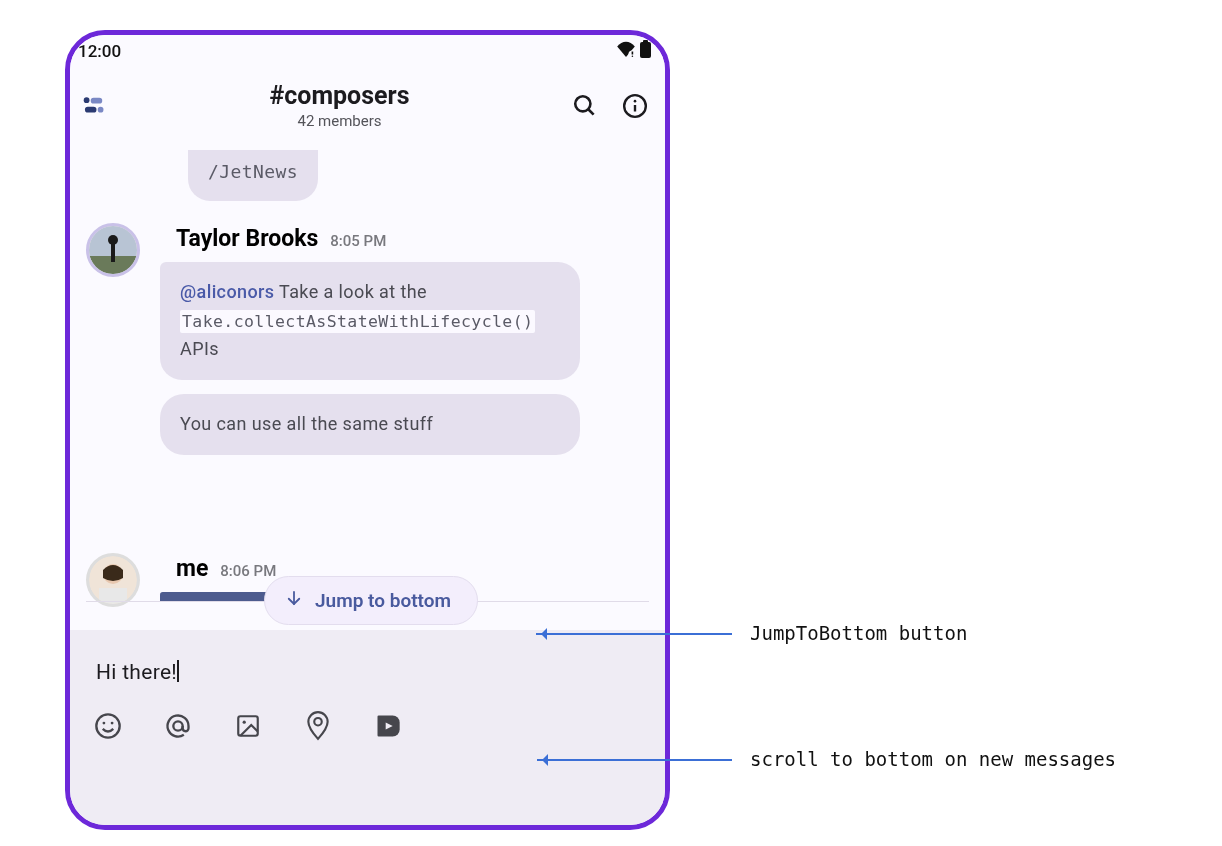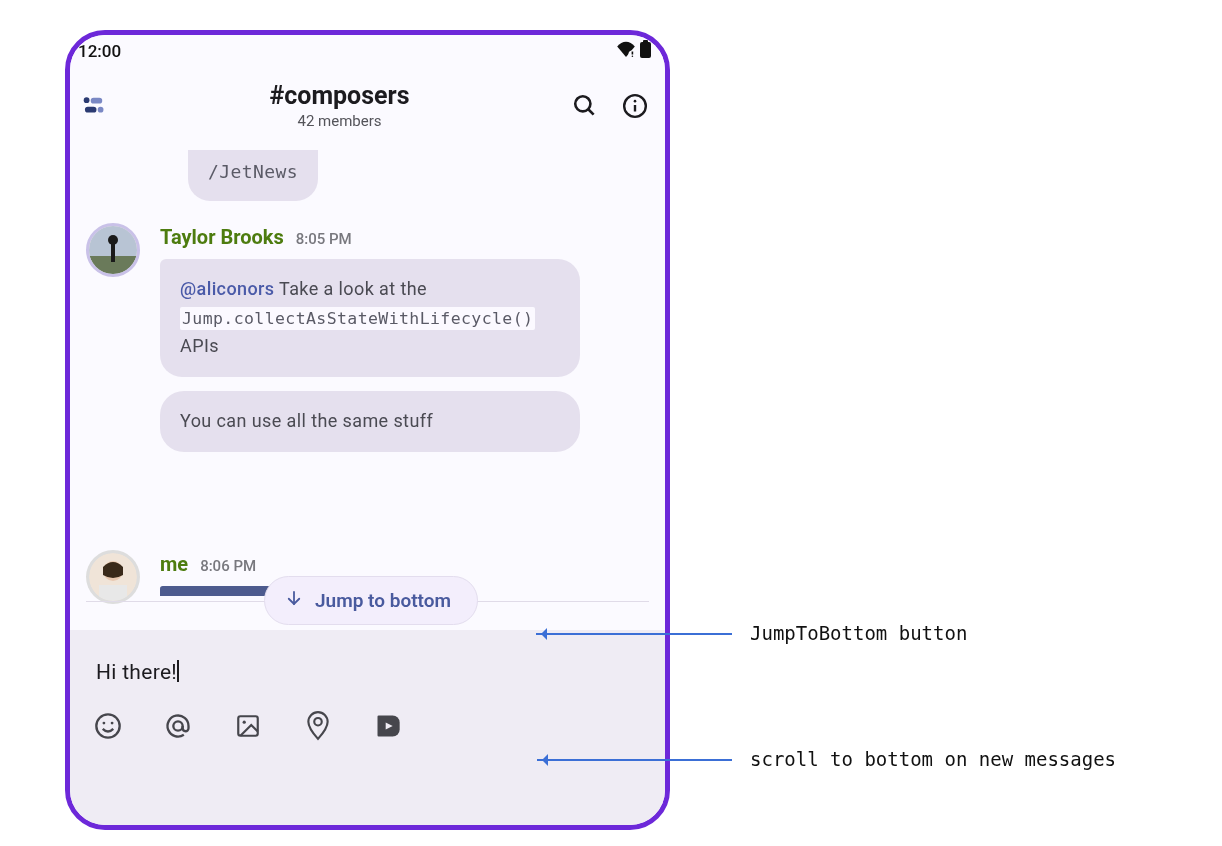--- a/index.html
+++ b/index.html
@@ -58,21 +58,21 @@
     border: 3px solid #c9c1e8;
     flex-shrink: 0;
     margin-right: 20px;
     background: #ddd;
     display:flex; align-items:center; justify-content:center;
     overflow:hidden;
   }
   .avatar-inner { width:48px; height:48px; border-radius:50%; }
   .msg-col { flex: 1; padding-top: 2px; }
   .msg-header { display:flex; align-items:baseline; gap: 12px; margin-bottom: 10px; }
-  .author { font-size: 20px; font-weight: 700; color: #4d7c0f; }
+  .author { font-size: 23px; font-weight: 700; color: #000000; margin-left: 16px; }
   .timestamp { font-size: 15px; color: #78787e; font-weight: 500; }
   .bubble {
     background: #e5e0ee;
     border-radius: 6px 22px 22px 22px;
     padding: 16px 20px;
     font-size: 18px;
     color: #4a4a52;
     line-height: 1.6;
     margin-bottom: 14px;
     max-width: 420px;
@@ -234,21 +234,21 @@
             <path d="M22 18 L22 36 L26 36 L26 18 Z" fill="#1a1a1a"></path>
             <circle cx="24" cy="14" r="5" fill="#1a1a1a"></circle>
           </svg>
       </div>
       <div class="msg-col">
         <div class="msg-header">
           <span class="author">Taylor Brooks</span>
           <span class="timestamp">8:05 PM</span>
         </div>
         <div class="bubble">
-          <span class="mention">@aliconors</span><span> Take a look at the </span><span class="code-chip">Jump.collectAsStateWithLifecycle()</span><span> APIs</span>
+          <span class="mention">@aliconors</span><span> Take a look at the </span><span class="code-chip">Take.collectAsStateWithLifecycle()</span><span> APIs</span>
         </div>
         <div class="bubble follow">You can use all the same stuff</div>
       </div>
     </div>
 
     <div class="today-divider">
       <div class="jump-pill">
         <span>
           <svg width="18" height="18" viewBox="0 0 24 24" fill="none" stroke="#495a9e" stroke-width="2.4" stroke-linecap="round">
               <line x1="12" y1="4" x2="12" y2="20"></line>

